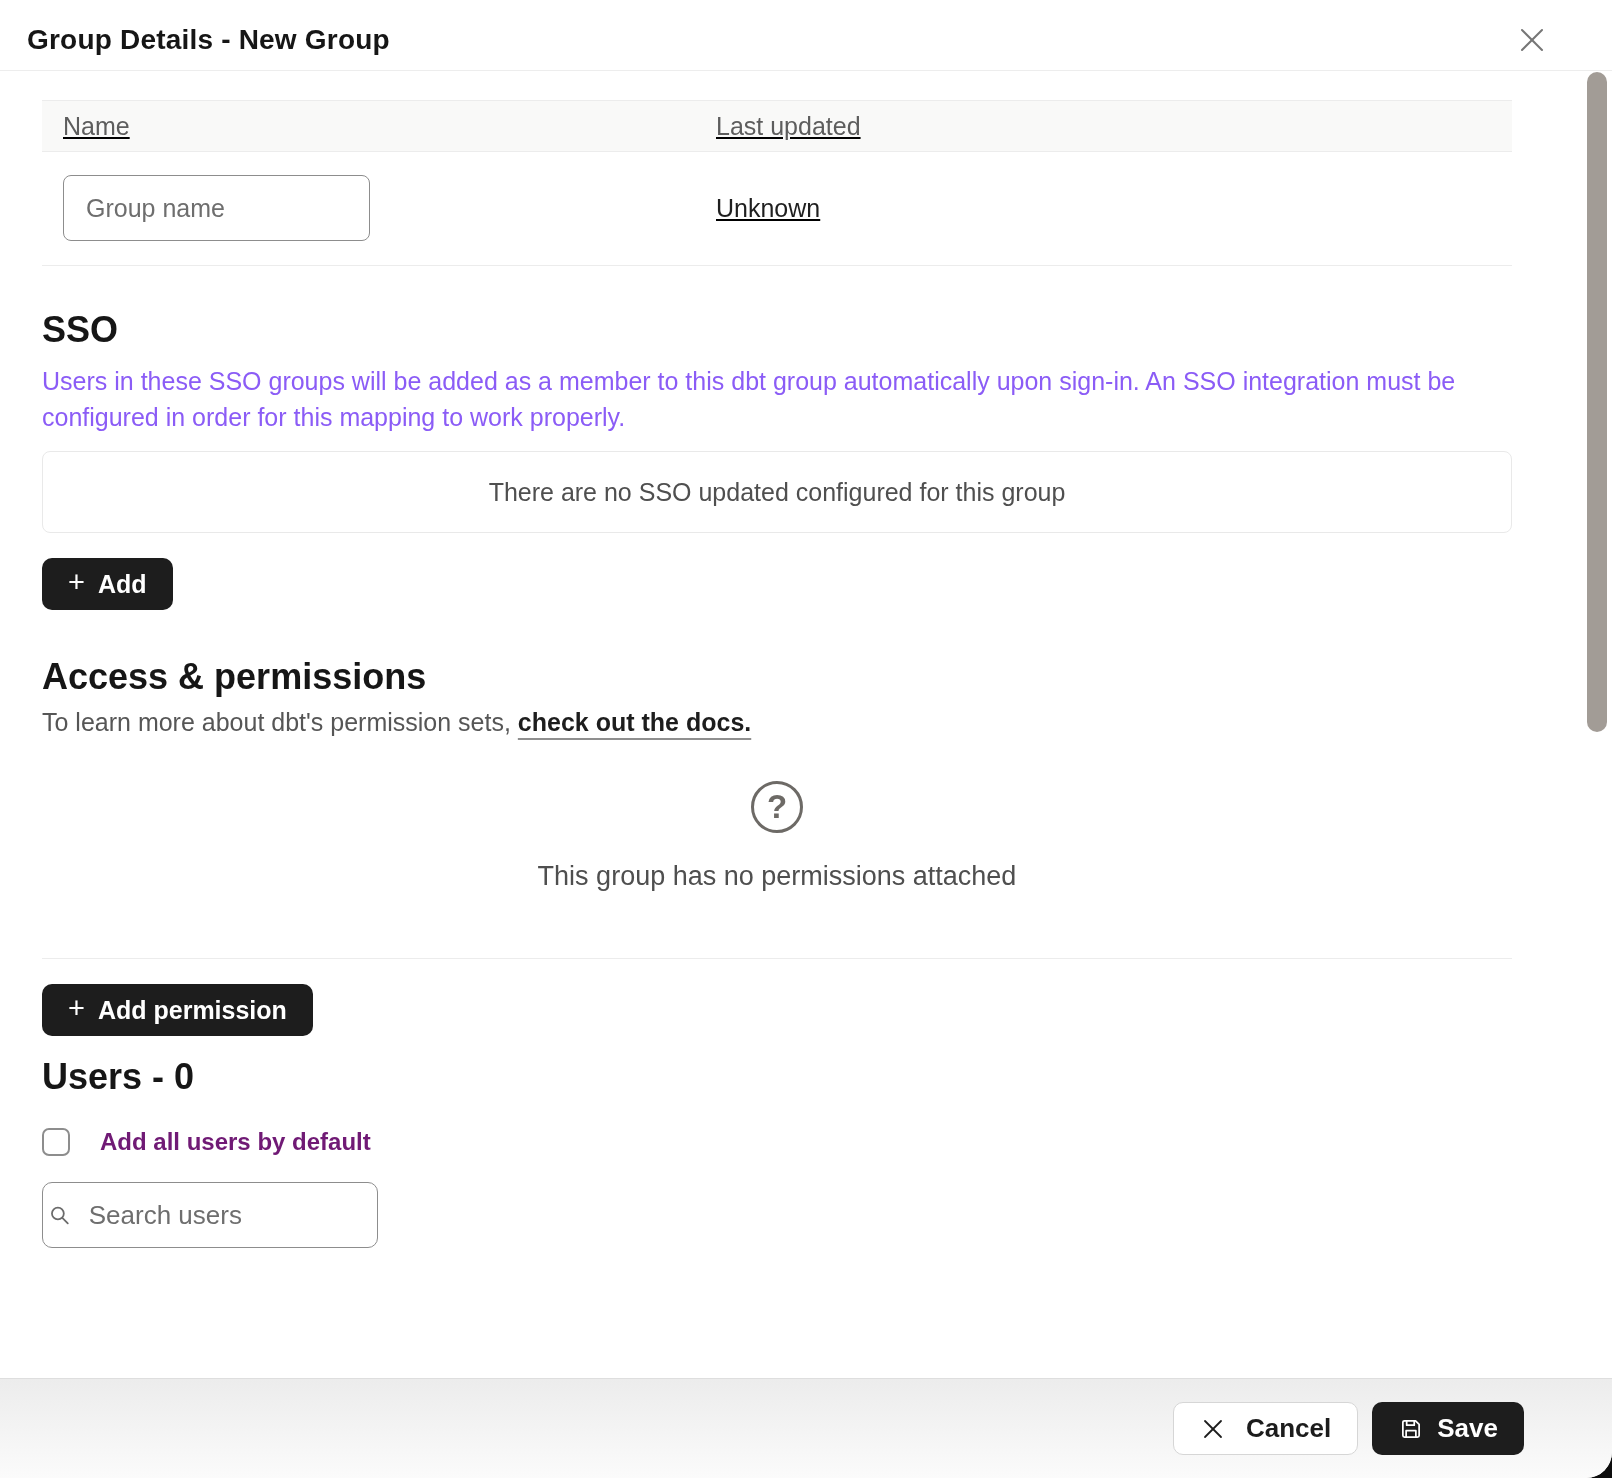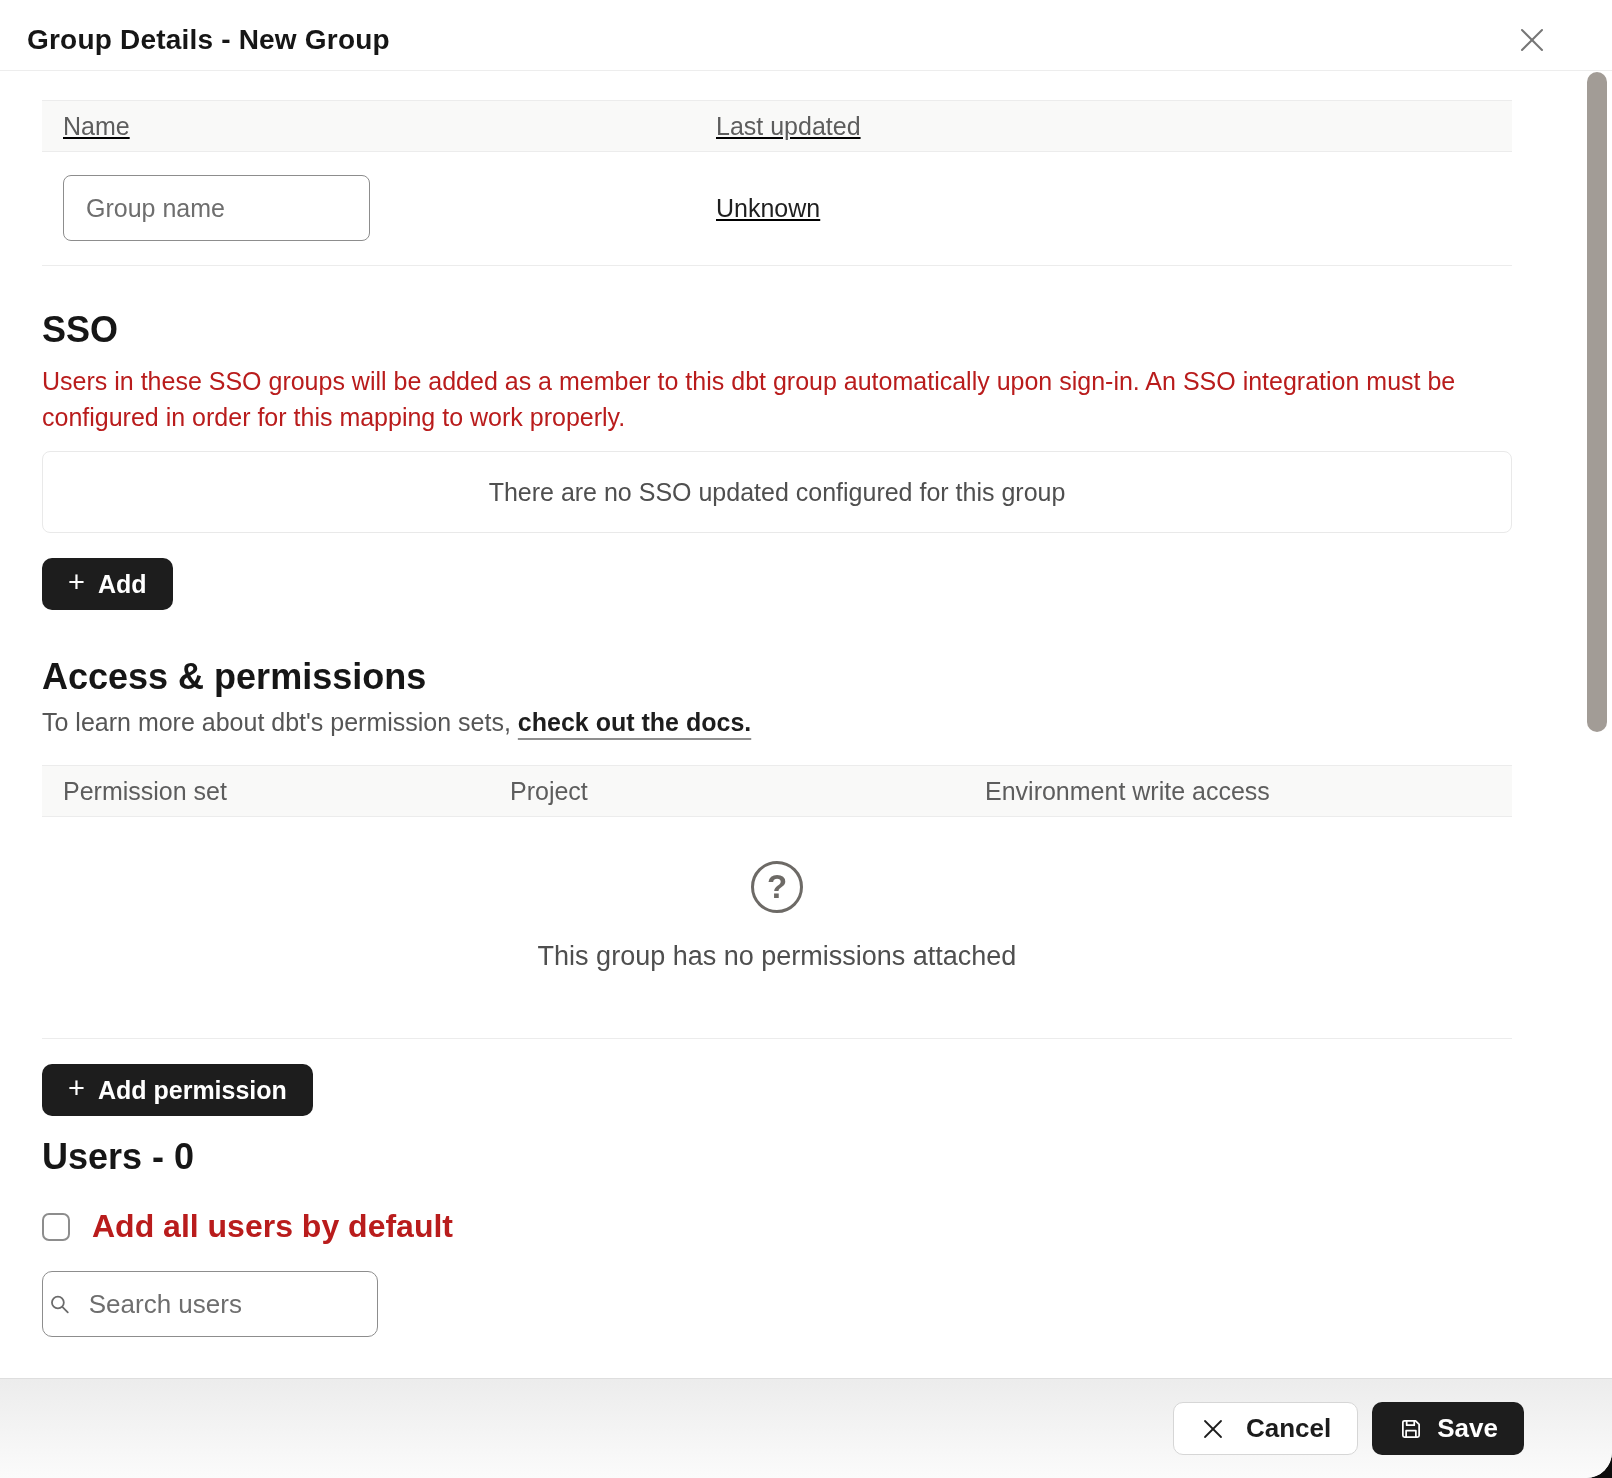--- a/index.html
+++ b/index.html
@@ -46,21 +46,21 @@
   .group-name-input {
     width: 307px; height: 66px; margin-left: 21px;
     border: 1px solid #8d8d8d; border-radius: 8px;
     font-size: 25px; color: #1f1f1f; padding: 0 22px;
     font-family: inherit; outline: none; background: #fff;
   }
   .group-name-input::placeholder { color: #6e6e6e; opacity: 1; }
   .cell-text { padding: 0 21px; font-size: 25px; color: #1f1f1f; }
   h2.section-heading { margin: 0; font-size: 36px; line-height: 42px; font-weight: 700; color: #161616; }
   .sso-heading { margin-top: 43px !important; }
-  .section-desc { margin: 12px 0 16px; font-size: 25px; line-height: 36px; color: #b91c1c; max-width: 1470px; }
+  .section-desc { margin: 12px 0 16px; font-size: 25px; line-height: 36px; color: #8b5cf6; max-width: 1470px; }
   .empty-box {
     margin-top: 10px; height: 82px;
     border: 1px solid #e9e9e9; border-radius: 8px;
     display: flex; align-items: center; justify-content: center;
     font-size: 25px; color: #4f4f4f;
   }
   .btn-dark {
     margin-top: 25px; height: 52px;
     background: #1d1d1d; color: #ffffff;
     border: none; border-radius: 10px;
@@ -81,21 +81,21 @@
   .q-circle {
     width: 52px; height: 52px; margin: 0 auto;
     border: 3px solid #6d6a66; border-radius: 50%;
     display: flex; align-items: center; justify-content: center;
     font-size: 33px; font-weight: 600; color: #6d6a66;
   }
   .perm-empty-text { margin-top: 28px; font-size: 27px; color: #4f4f4f; }
   .users-heading { margin-top: 20px !important; }
   .chk-row { margin-top: 30px; display: flex; align-items: center; gap: 22px; cursor: pointer; }
   .checkbox { width: 28px; height: 28px; border: 2px solid #8d8d8d; border-radius: 7px; background: #fff; cursor: pointer; }
-  .chk-label { font-size: 32px; font-weight: 700; color: #b91c1c; }
+  .chk-label { font-size: 24px; font-weight: 700; color: #701a75; margin-left: 8px; }
   .search-box {
     margin-top: 26px; width: 336px; height: 66px;
     border: 1px solid #8d8d8d; border-radius: 10px;
     display: flex; align-items: center; gap: 15px; padding: 0 5px;
     background: #fff;
   }
   .search-box input {
     border: none; outline: none; width: 100%;
     font-size: 26px; color: #1f1f1f; font-family: inherit; background: transparent;
   }
@@ -169,25 +169,20 @@
         <span class="plus-glyph">+</span>
         <span>Add</span>
       </button>
     </section>
 
     <section>
       <h2 class="section-heading perm-heading">Access &amp; permissions</h2>
       <p class="docs-line">
         <span>To learn more about dbt's permission sets, </span><a class="docs-link">check out the docs.</a>
       </p>
-      <div class="t-head grid-perm perm-table-head">
-        <div class="th">Permission set</div>
-        <div class="th">Project</div>
-        <div class="th">Environment write access</div>
-      </div>
       <div class="perm-empty">
         <div class="q-circle">
           <span>?</span>
         </div>
         <div class="perm-empty-text">This group has no permissions attached</div>
       </div>
       <button class="btn-dark">
         <span class="plus-glyph">+</span>
         <span>Add permission</span>
       </button>

